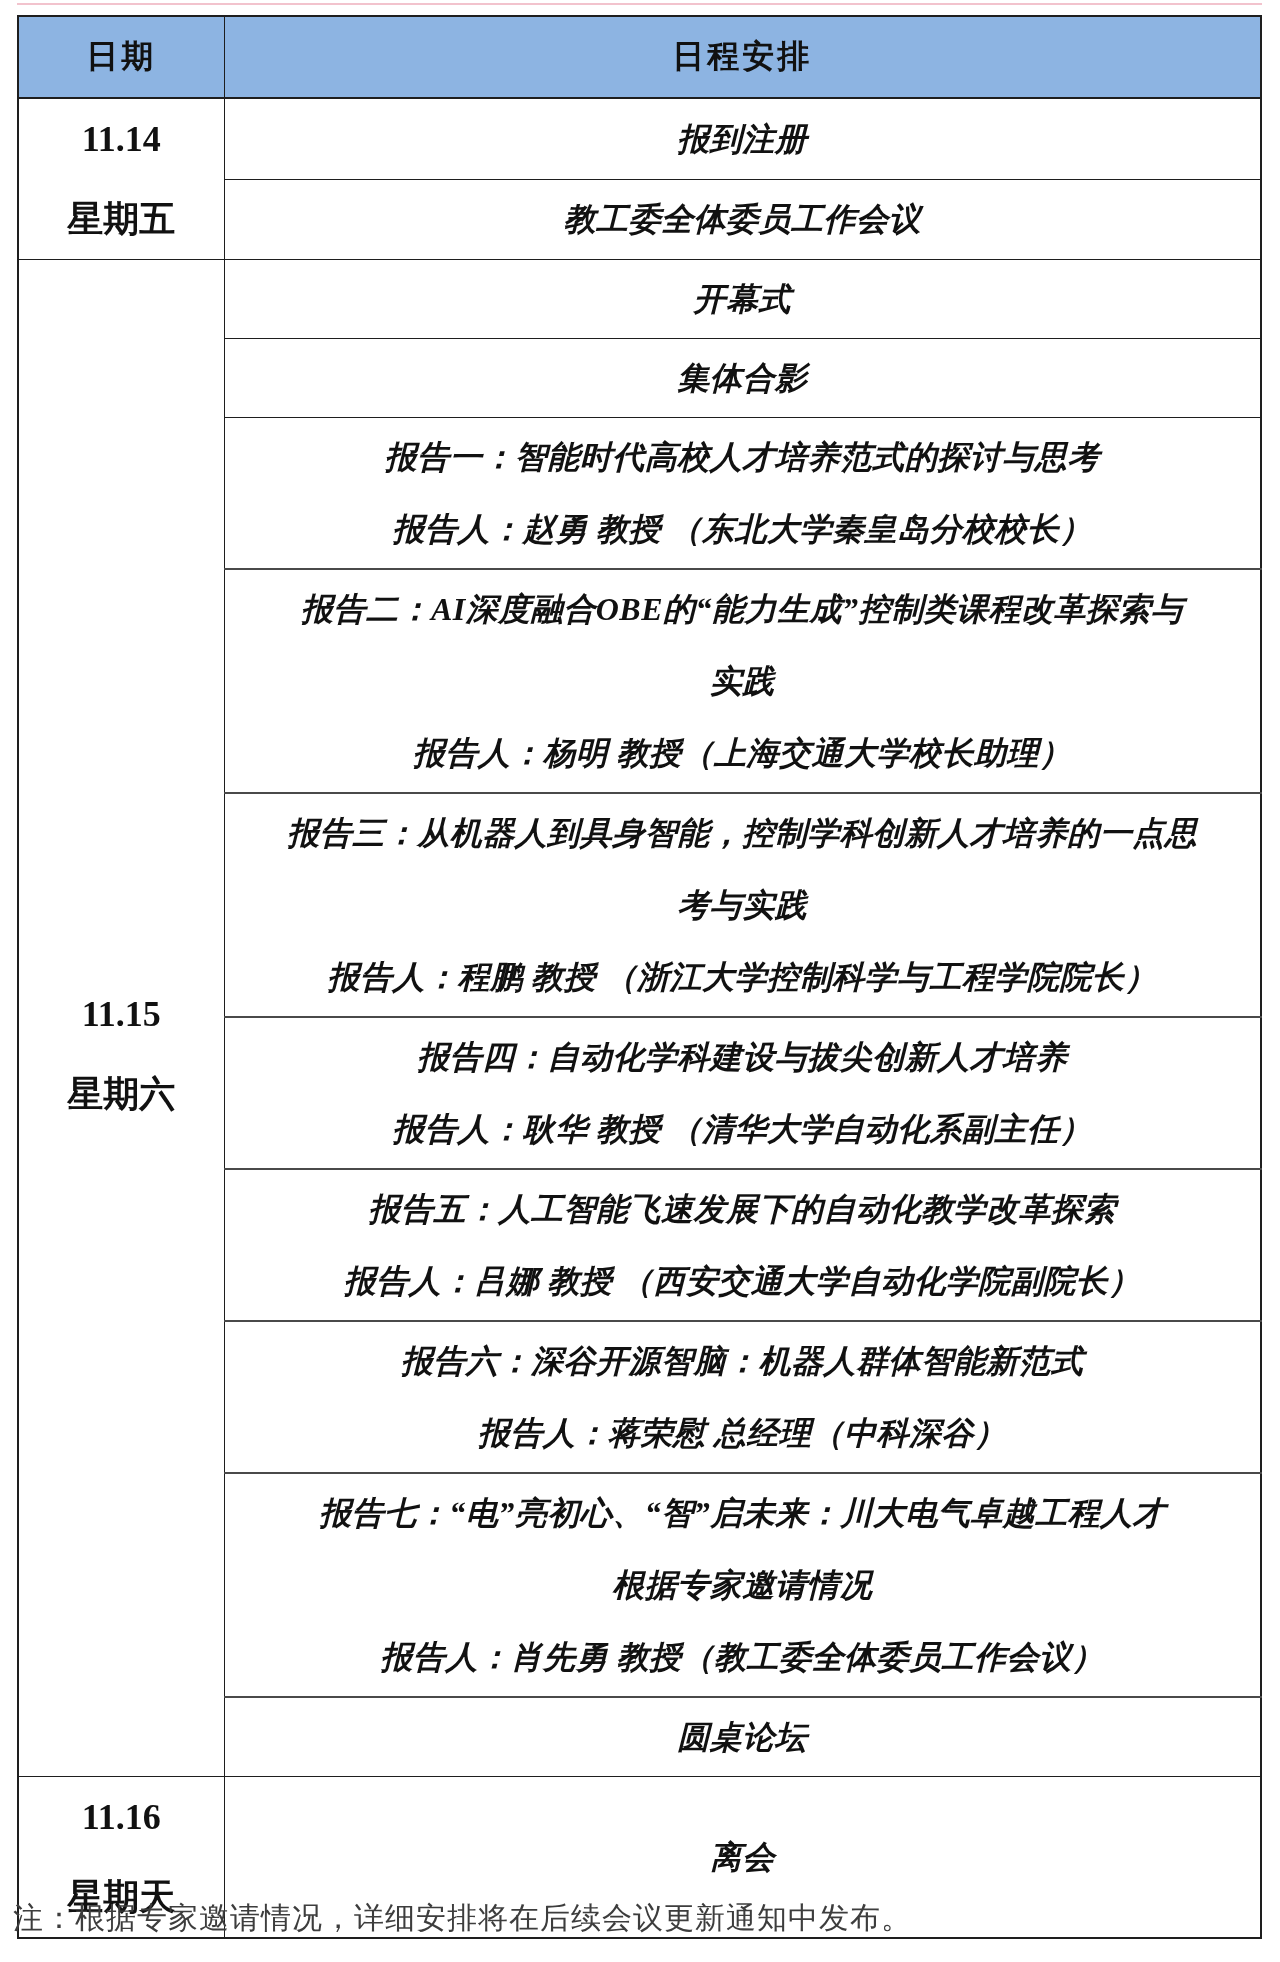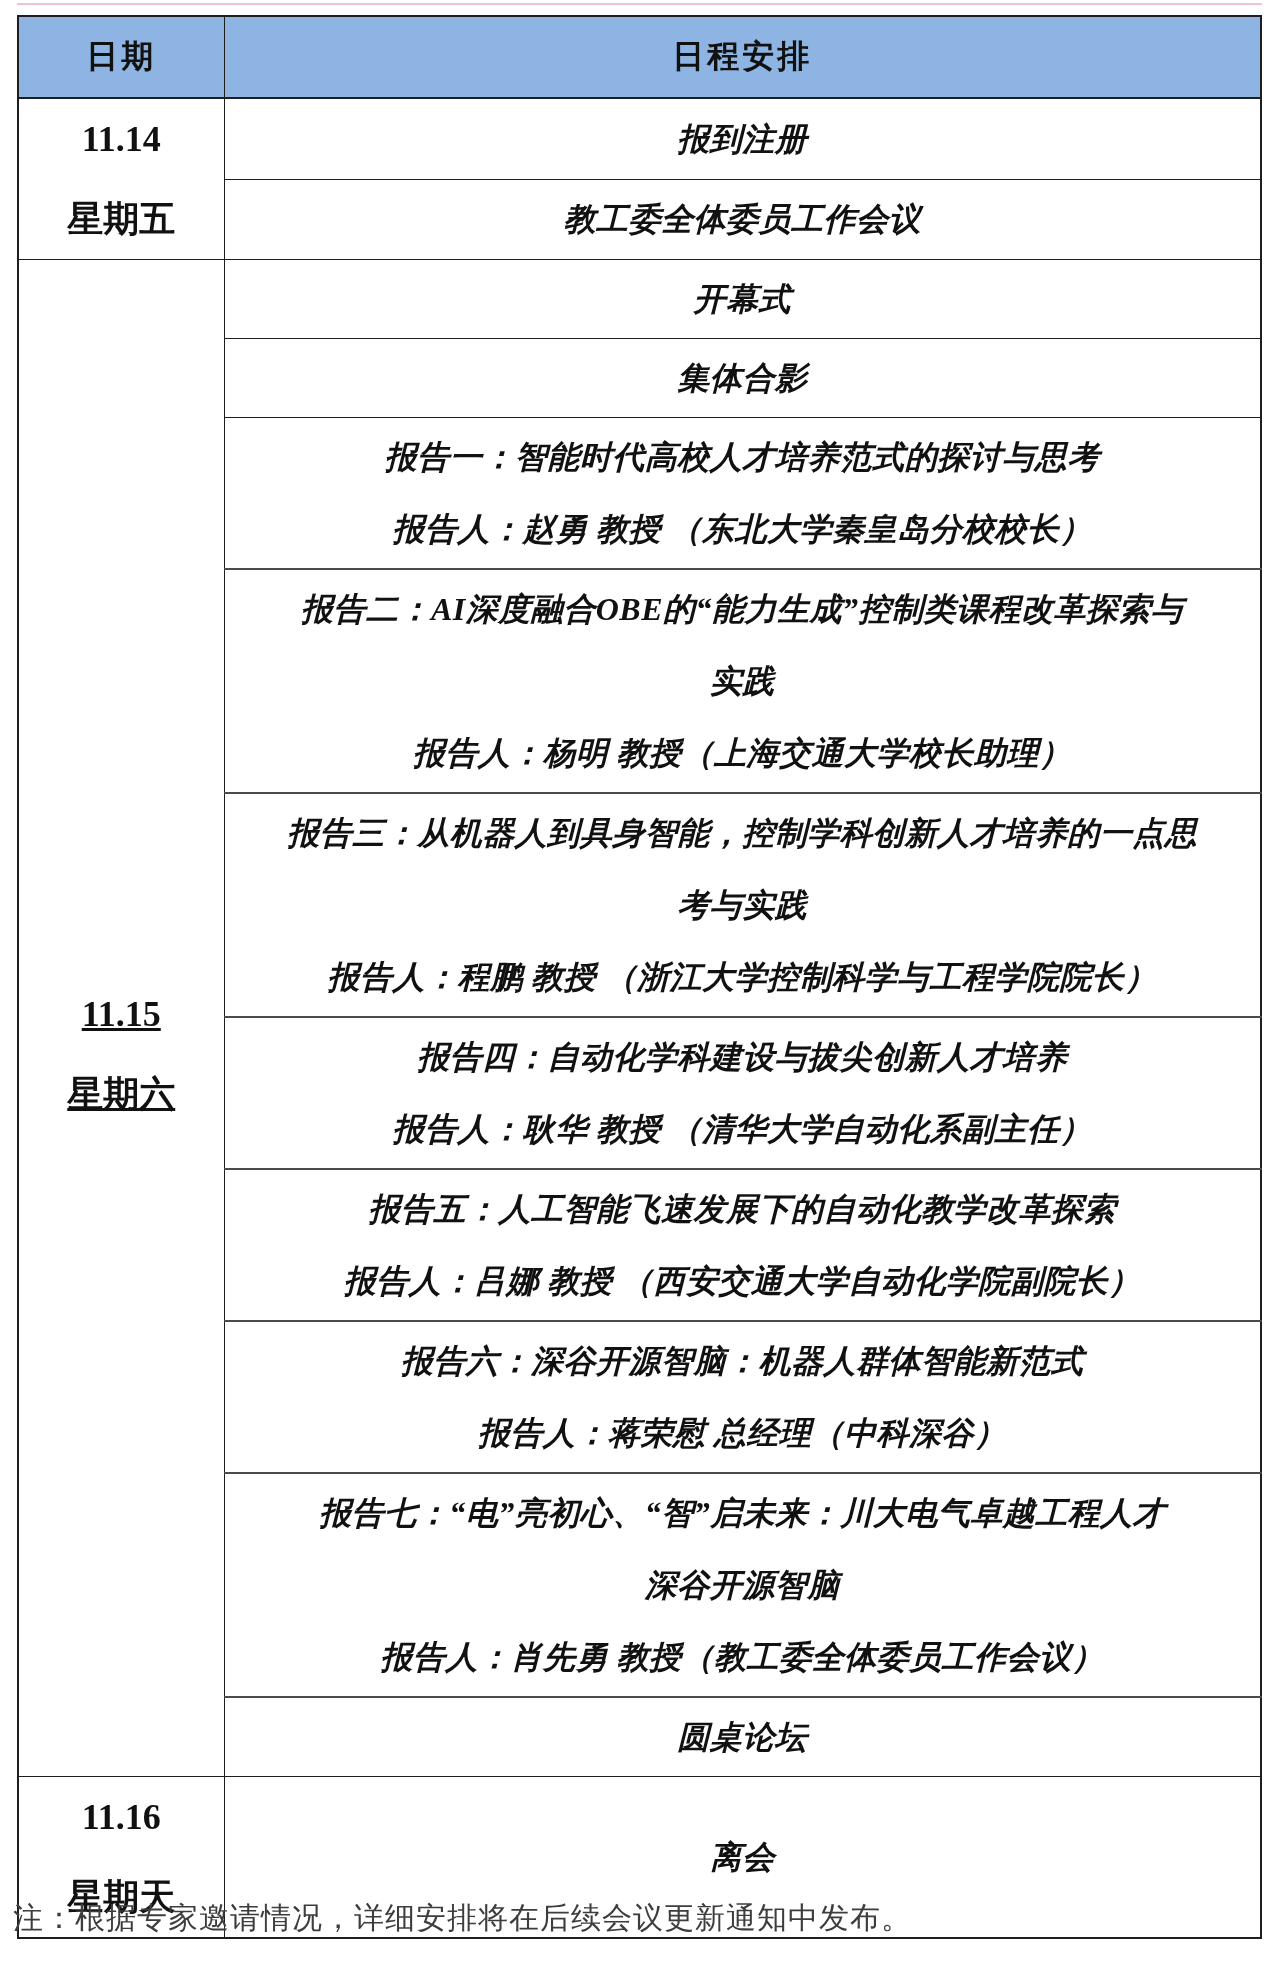--- a/index.html
+++ b/index.html
@@ -78,21 +78,21 @@
     font-weight: 700;
     font-size: 36px;
     padding: 0 8px;
   }
 
   .day-inner .day-date,
   .day-inner .day-weekday {
     line-height: 80px;
   }
 
-  .day-mid .day-inner { transform: translateY(36px); text-decoration: underline; }
+  .day-mid .day-inner { transform: translateY(36px); }
 
   .line { white-space: nowrap; font-style: italic; }
 
   .footer-note {
     position: absolute;
     top: 1898px;
     left: 13px;
     font-size: 30px;
     font-weight: 500;
     color: #3d3d3d;
@@ -183,21 +183,21 @@
         </tr>
         <tr class="thick ">
           <td class="content-cell">
             <div class="line">报告六：深谷开源智脑：机器人群体智能新范式</div>
             <div class="line">报告人：蒋荣慰 总经理（中科深谷）</div>
           </td>
         </tr>
         <tr class="thick ">
           <td class="content-cell">
             <div class="line">报告七：“电”亮初心、“智”启未来：川大电气卓越工程人才</div>
-            <div class="line">深谷开源智脑</div>
+            <div class="line">根据专家邀请情况</div>
             <div class="line">报告人：肖先勇 教授（教工委全体委员工作会议）</div>
           </td>
         </tr>
         <tr class="single">
           <td class="content-cell">
             <div class="line">圆桌论坛</div>
           </td>
         </tr>
         <tr class="tall single">
           <td rowspan="1" class="day-cell">

